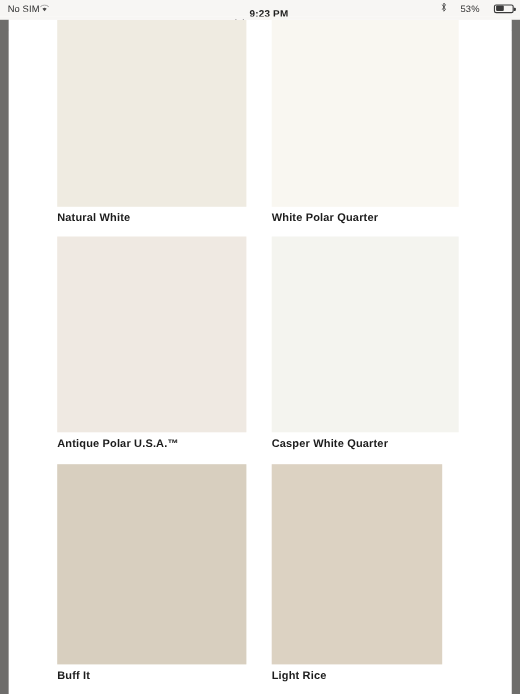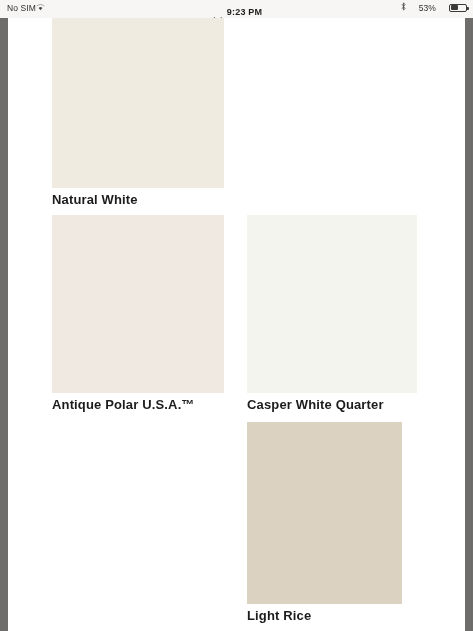--- a/index.html
+++ b/index.html
@@ -87,21 +87,21 @@
   .swatch-cell { position:absolute; }
 
   .swatch {
     width:100%;
     display:block;
   }
 
   .swatch-label {
     display:block;
     margin-top:5px;
-    font-size:13px;
+    font-size:10px;
     font-weight:bold;
     color:#1c1c1c;
     letter-spacing:.15px;
     line-height:1.1;
     white-space:nowrap;
   }
 </style>
 </head>
 <body>
 
@@ -141,27 +141,35 @@
 
   <div class="edge left"></div>
   <div class="edge right"></div>
 
   <div id="page">
     <div class="grid" id="swatch-grid">
         <div class="swatch-cell" style="left: 44px; top: 0px; width: 172px;">
           <div class="swatch" style="height: 170px; background: rgb(239, 235, 225);"></div>
           <span class="swatch-label">Natural White</span>
         </div>
+        <div class="swatch-cell" style="left: 239px; top: 0px; width: 170px;">
+          <div class="swatch" style="height: 170px; background: rgb(249, 247, 241);"></div>
+          <span class="swatch-label">White Polar Quarter</span>
+        </div>
         <div class="swatch-cell" style="left: 44px; top: 197px; width: 172px;">
           <div class="swatch" style="height: 178px; background: rgb(239, 233, 226);"></div>
           <span class="swatch-label">Antique Polar U.S.A.™</span>
         </div>
         <div class="swatch-cell" style="left: 239px; top: 197px; width: 170px;">
           <div class="swatch" style="height: 178px; background: rgb(244, 244, 239);"></div>
           <span class="swatch-label">Casper White Quarter</span>
+        </div>
+        <div class="swatch-cell" style="left: 44px; top: 404px; width: 172px;">
+          <div class="swatch" style="height: 182px; background: rgb(216, 207, 191);"></div>
+          <span class="swatch-label">Buff It</span>
         </div>
         <div class="swatch-cell" style="left: 239px; top: 404px; width: 155px;">
           <div class="swatch" style="height: 182px; background: rgb(220, 210, 194);"></div>
           <span class="swatch-label">Light Rice</span>
         </div>
       </div>
   </div>
 
 </div>
 

